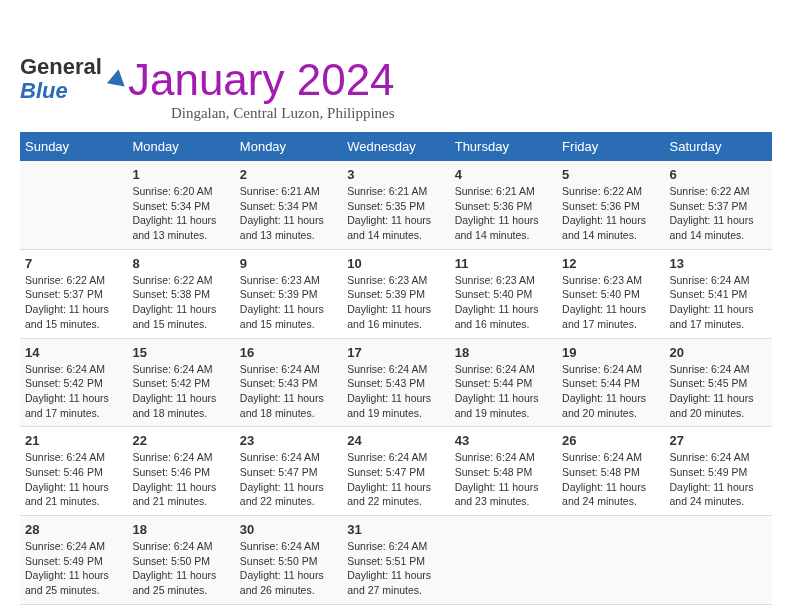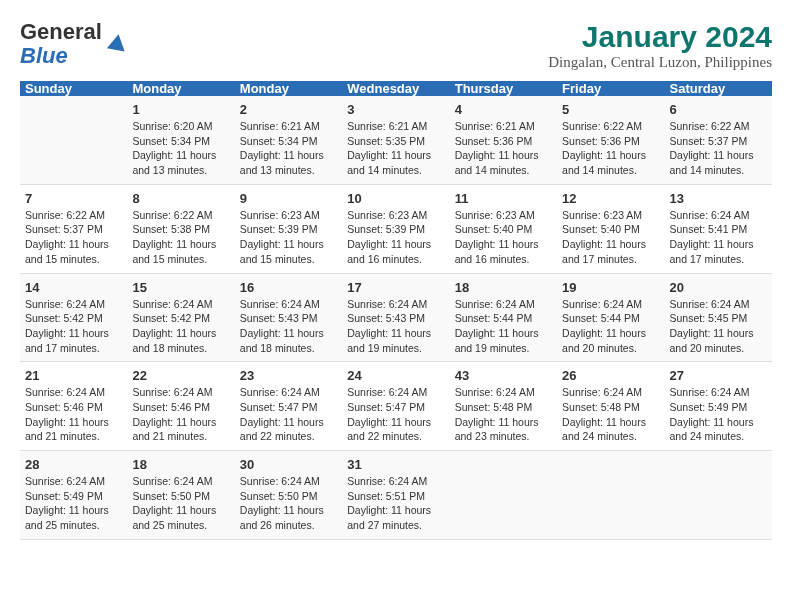--- a/index.html
+++ b/index.html
@@ -5,60 +5,61 @@
     * { box-sizing: border-box; margin: 0; padding: 0; }
     body {
       font-family: Arial, sans-serif;
       background: #fff;
       width: 792px;
       min-height: 612px;
       padding: 20px;
     }
     .header {
       display: flex;
-      justify-content: space-between;
+      justify-content: flex-start;
       align-items: flex-start;
       margin-bottom: 10px;
+      margin-top: 35px;
     }
     .logo {
       display: flex;
       align-items: center;
     }
     .logo-text {
       font-size: 22px;
       font-weight: bold;
       line-height: 1.1;
     }
     .logo-general { color: #333; }
     .logo-blue { color: #2a6db5; font-style: italic; }
     .title-block {
       text-align: right;
     }
     .month-title {
-      font-size: 30px;
-      font-weight: bold;
-      color: #0f766e;
+      font-size: 44px;
+      font-weight: normal;
+      color: #a21caf;
     }
     .location {
       font-size: 15px;
       color: #555;
       font-family: Liberation Serif, serif;
     }
     table {
       width: 100%;
       border-collapse: collapse;
       font-size: 11px;
     }
     thead tr th {
       background-color: #2a6db5;
       color: #fff;
-      padding: 0 5px;
+      padding: 7px 5px;
       text-align: left;
       font-size: 13px;
-      font-weight: bold;
+      font-weight: normal;
     }
     tbody tr {
       border-bottom: 1px solid #ddd;
     }
     tbody tr:nth-child(odd) {
       background: #f9f9f9;
     }
     tbody tr:nth-child(even) {
       background: #fff;
     }

